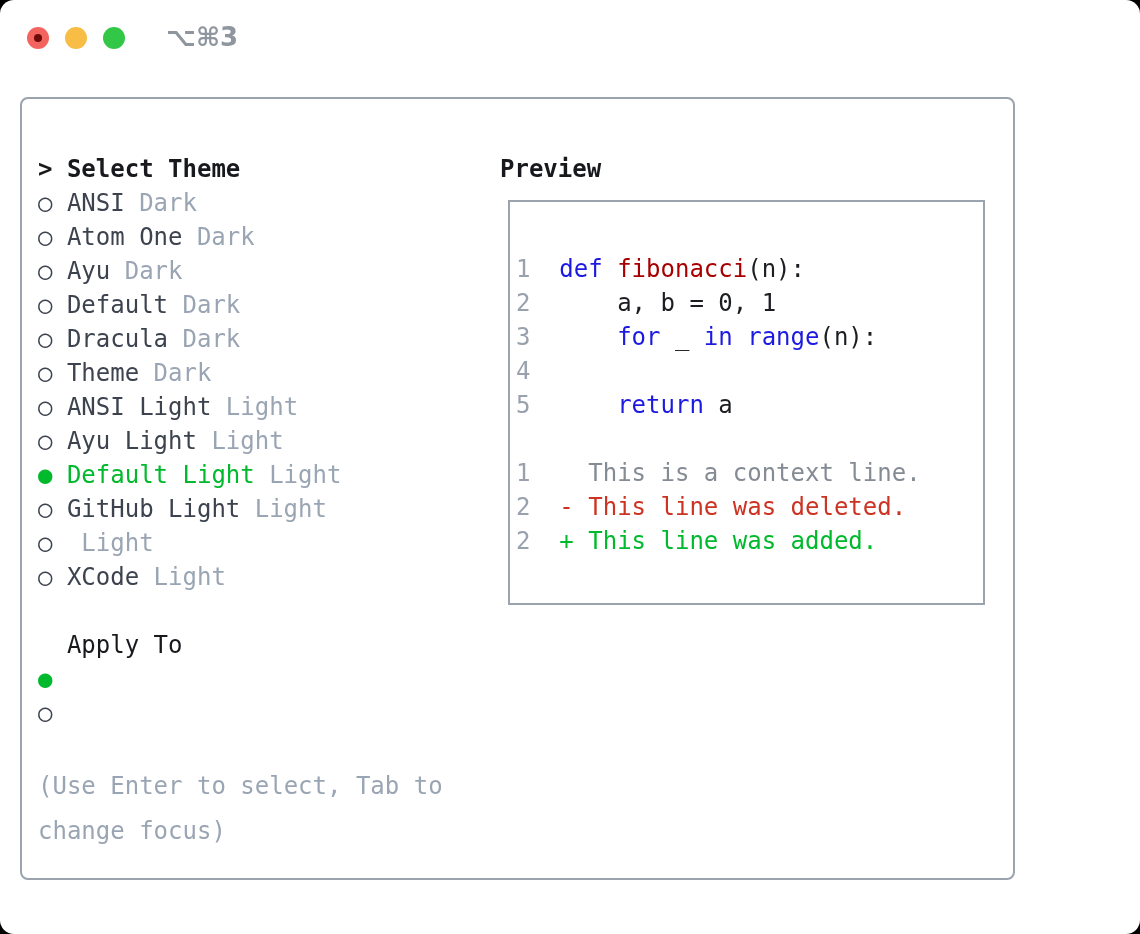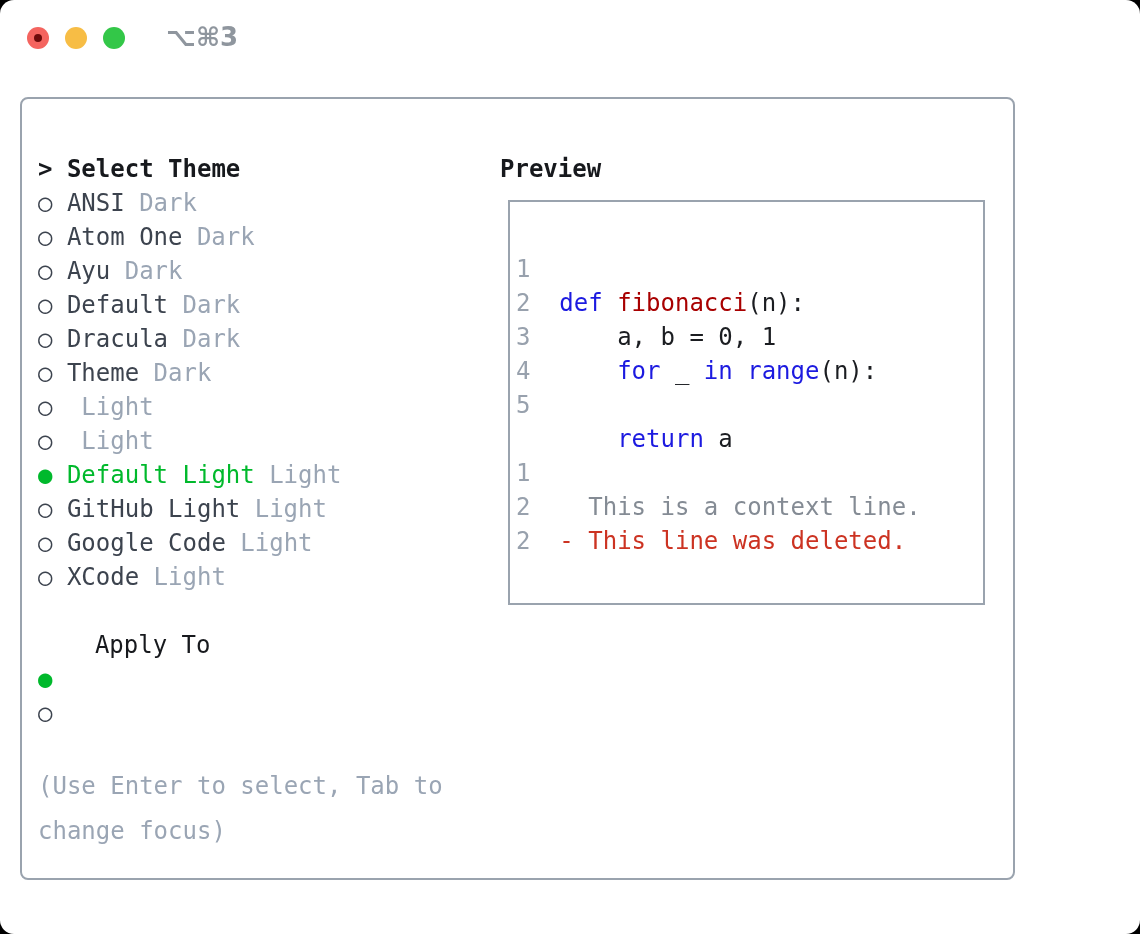--- a/index.html
+++ b/index.html
@@ -21,36 +21,36 @@
   }
   
   .panel{
     position:absolute;left:20px;top:97px;width:995px;height:783px;box-sizing:border-box;
     border:2px solid var(--border_gray);border-radius:8px;background:#fff;
   }
   .leftcol{position:absolute;left:16px;top:53px;width:434px;}
   .row{display:flex;height:34px;line-height:34px;font-size:24px;white-space:pre;color:var(--dark_text);}
   .row .marker{display:inline-block;width:2ch;flex:0 0 auto;}
   .row.header{color:var(--black_text);font-weight:bold;}
-  .row.subheader{color:var(--black_text);font-weight:normal;gap:28px;}
+  .row.subheader{color:var(--black_text);font-weight:normal;}
   .row.selected{color:var(--accent_green);}
   .row .suffix{color:var(--muted_gray);margin-left:1ch;}
   .spacer{height:34px;}
   .hint{font-size:24px;line-height:45px;color:var(--muted_gray);width:430px;}
   
   .preview-title{position:absolute;left:478px;top:53px;height:34px;line-height:34px;
     font-size:24px;font-weight:bold;color:var(--black_text);}
   .preview-box{
     position:absolute;left:486px;top:101px;width:477px;height:405px;box-sizing:border-box;
     border:2px solid var(--border_gray);background:#fff;
     padding:50px 0 0 6px;overflow:hidden;
   }
   .pline{display:flex;height:34px;line-height:34px;font-size:24px;white-space:pre;}
   .pline .gutter{display:inline-block;width:3ch;flex:0 0 auto;color:var(--gutter_gray);}
-  .pline .content{color:var(--code_text);margin-top:34px;}
+  .pline .content{color:var(--code_text);}
   .pline .kw{color:var(--keyword_blue);}
   .pline .fn{color:var(--function_red);}
   .pline .ctx{color:var(--diff_context_gray);}
   .pline .del{color:var(--diff_deleted_red);}
   .pline .add{color:var(--accent_green);}
   .pline.blank{height:34px;}
 </style>
 </head>
 <body>
 
@@ -72,25 +72,25 @@
         <span class="marker">&gt;</span><span>Select Theme</span>
       </div>
 
       <div id="theme-list">
           <div class="row"><span class="marker">○</span><span>ANSI</span><span class="suffix">Dark</span></div>
           <div class="row"><span class="marker">○</span><span>Atom One</span><span class="suffix">Dark</span></div>
           <div class="row"><span class="marker">○</span><span>Ayu</span><span class="suffix">Dark</span></div>
           <div class="row"><span class="marker">○</span><span>Default</span><span class="suffix">Dark</span></div>
           <div class="row"><span class="marker">○</span><span>Dracula</span><span class="suffix">Dark</span></div>
           <div class="row"><span class="marker">○</span><span>Theme</span><span class="suffix">Dark</span></div>
-          <div class="row"><span class="marker">○</span><span class="suffix">Light</span></div>
-          <div class="row"><span class="marker">○</span><span class="suffix">Light</span></div>
+          <div class="row"><span class="marker">○</span><span>ANSI Light</span><span class="suffix">Light</span></div>
+          <div class="row"><span class="marker">○</span><span>Ayu Light</span><span class="suffix">Light</span></div>
           <div class="row selected"><span class="marker">●</span><span>Default Light</span><span class="suffix">Light</span></div>
           <div class="row"><span class="marker">○</span><span>GitHub Light</span><span class="suffix">Light</span></div>
-          <div class="row"><span class="marker">○</span><span>Google Code</span><span class="suffix">Light</span></div>
+          <div class="row"><span class="marker">○</span><span class="suffix">Light</span></div>
           <div class="row"><span class="marker">○</span><span>XCode</span><span class="suffix">Light</span></div>
         </div>
 
       <div class="spacer"></div>
 
       <div class="row subheader">
         <span class="marker"></span><span>Apply To</span>
       </div>
 
       <div id="apply-list">
@@ -110,18 +110,18 @@
           <div class="pline"><span class="gutter">1</span><span class="content"><span class="kw">def</span><span> </span><span class="fn">fibonacci</span><span>(n):</span></span></div>
           <div class="pline"><span class="gutter">2</span><span class="content"><span>    a, b = 0, 1</span></span></div>
           <div class="pline"><span class="gutter">3</span><span class="content"><span>    </span><span class="kw">for</span><span> _ </span><span class="kw">in</span><span> </span><span class="kw">range</span><span>(n):</span></span></div>
           <div class="pline"><span class="gutter">4</span></div>
           <div class="pline"><span class="gutter">5</span><span class="content"><span>    </span><span class="kw">return</span><span> a</span></span></div>
         </div>
       <div class="pline blank"></div>
       <div id="diff-lines">
           <div class="pline"><span class="gutter">1</span><span class="content"><span class="ctx">  This is a context line.</span></span></div>
           <div class="pline"><span class="gutter">2</span><span class="content"><span class="del">- This line was deleted.</span></span></div>
-          <div class="pline"><span class="gutter">2</span></div>
+          <div class="pline"><span class="gutter">2</span><span class="content"><span class="add">+ This line was added.</span></span></div>
         </div>
     </div>
 
   </div>
 </div>
 
 </body></html>

